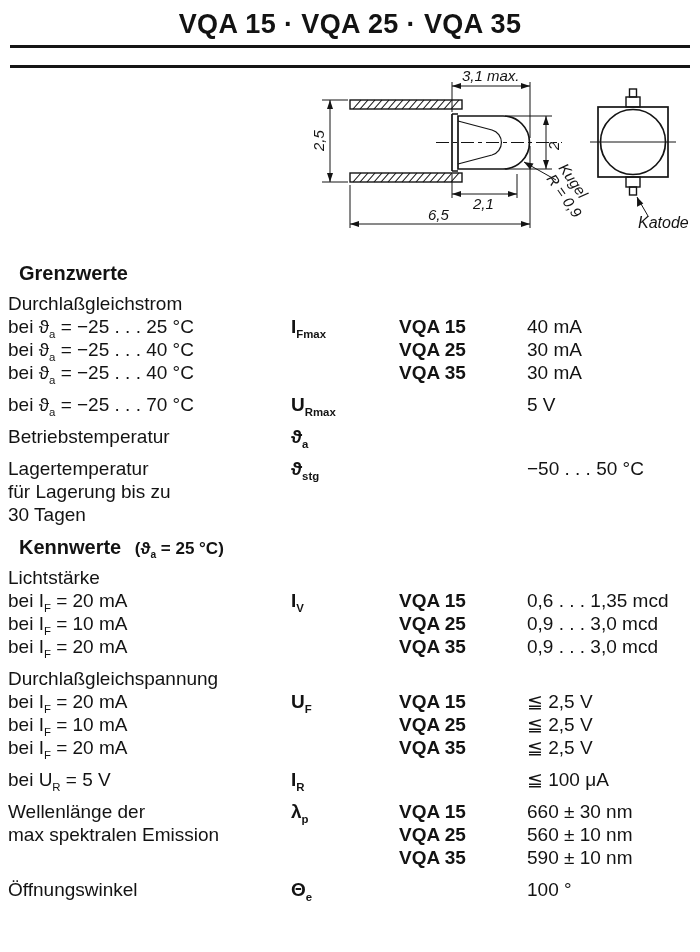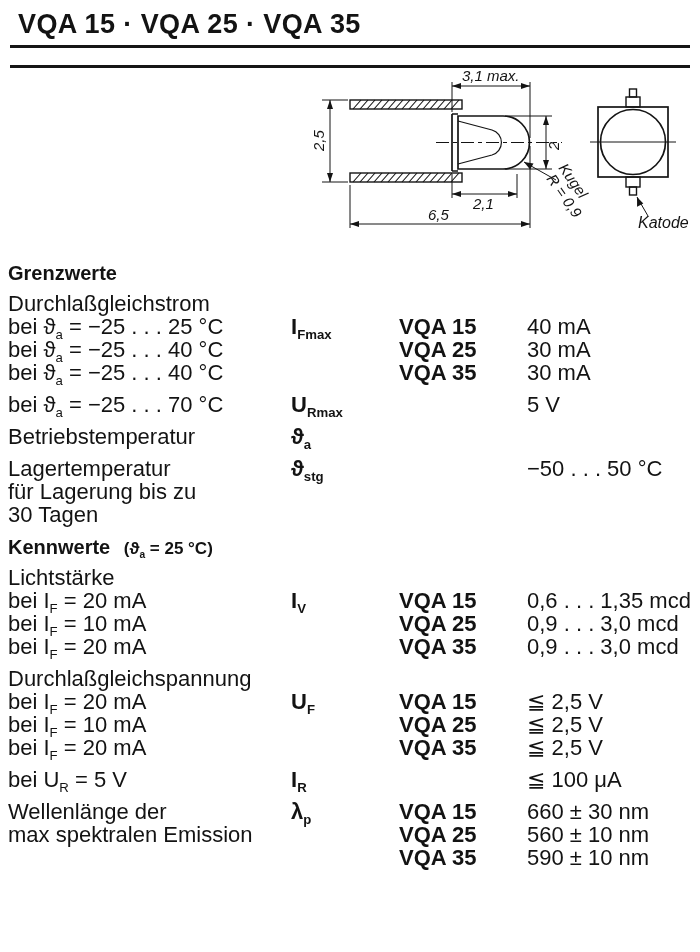--- a/index.html
+++ b/index.html
@@ -2,30 +2,30 @@
 <html><head>
 <meta charset="utf-8">
 <style>
   html,body{margin:0;padding:0;background:#e8e8e8;}
   .page{
     width:700px;height:952px;margin:0 auto;background:#ffffff;color:#131313;
     font-family:"Liberation Sans","DejaVu Sans",sans-serif;
     box-sizing:border-box;overflow:hidden;position:relative;
   }
   .titlebar{padding:9px 10px 0 10px;}
-  h1{font-size:27px;font-weight:700;margin:0 0 5px 8px;letter-spacing:.4px;}
+  h1{font-size:27px;font-weight:700;margin:0 0 5px 0;letter-spacing:.4px;text-align:center;}
   .rule{height:3px;background:#161616;}
   .rule2{margin-top:17px;}
   .drawing{display:block;margin-top:2px;}
   .dimtext{font-family:"Liberation Sans","DejaVu Sans",sans-serif;font-style:italic;font-size:15px;fill:#141414;}
   .dimtext.big{font-size:16px;}
-  h2.heading{font-size:20px;font-weight:700;margin:10px 0 7px 0;padding:0 8px;}
+  h2.heading{font-size:20px;font-weight:700;margin:10px 0 7px 0;padding:0 19px;}
   h2.heading .note{font-size:17px;margin-left:8px;}
   .r{display:grid;grid-template-columns:283px 108px 128px 1fr;padding:0 34px 0 8px;
-     line-height:23px;font-size:22px;}
+     line-height:23px;font-size:19px;}
   .r.gap{margin-top:9px;}
   .c-sym,.c-type{font-weight:700;}
   .c-val{text-align:left;white-space:nowrap;}
   .c-lab{white-space:nowrap;}
   sub{font-size:0.6em;line-height:0;}
 </style>
 </head>
 <body>
 
 <div class="page">
@@ -242,15 +242,21 @@
       <span class="c-sym"></span>
       <span class="c-type">VQA 25</span>
       <span class="c-val">560 ± 10 nm</span>
     </div>
     <div class="r">
       <span class="c-lab"></span>
       <span class="c-sym"></span>
       <span class="c-type">VQA 35</span>
       <span class="c-val">590 ± 10 nm</span>
     </div>
+    <div class="r gap">
+      <span class="c-lab">Öffnungswinkel</span>
+      <span class="c-sym">Θ<sub>e</sub></span>
+      <span class="c-type"></span>
+      <span class="c-val">100 °</span>
+    </div>
   </section>
 
 </div>
 
 </body></html>

